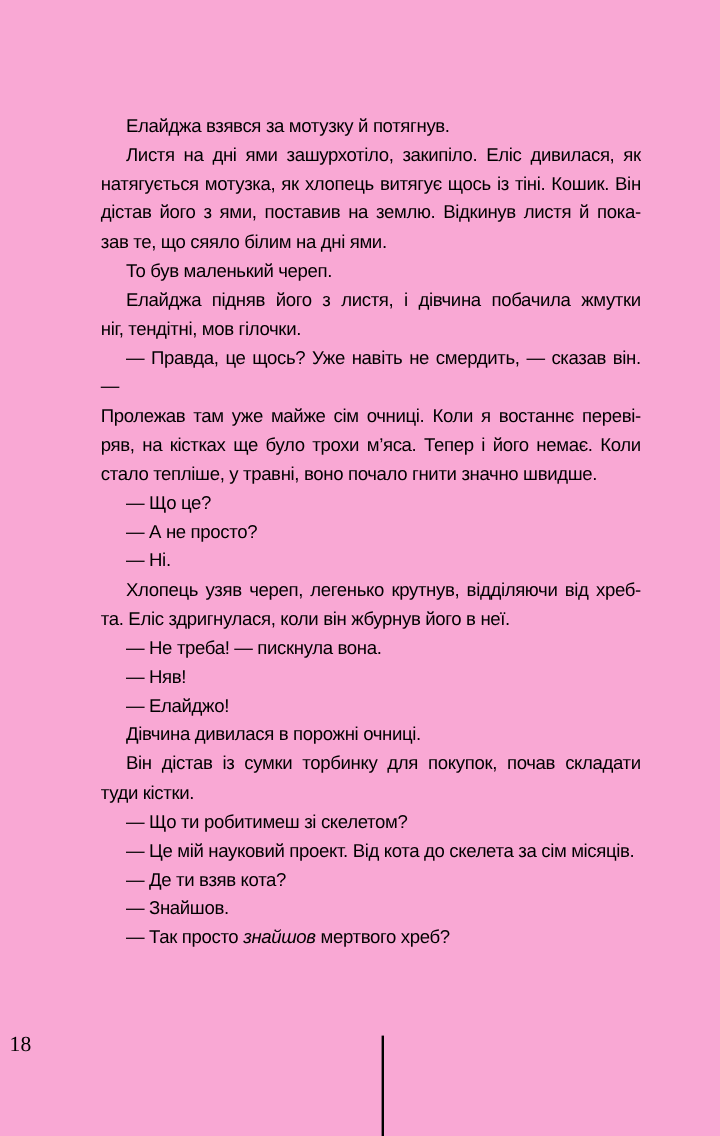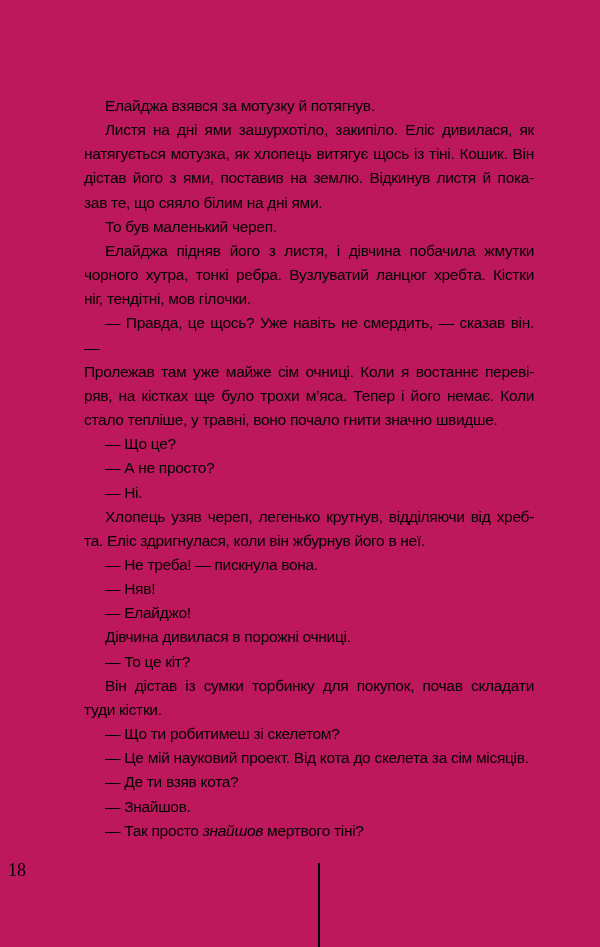--- a/index.html
+++ b/index.html
@@ -11,21 +11,21 @@
     width: 600px;
     height: 947px;
     position: relative;
     overflow: hidden;
     font-family: "Liberation Sans", "DejaVu Sans", sans-serif;
     color: #000000;
   }
   .page {
     position: absolute;
     inset: 0;
-    background: #be185d;
+    background: #f9a8d4;
   }
   .text-block {
     position: absolute;
     left: 84px;
     top: 94px;
     width: 450px;
     font-size: 15.5px;
     line-height: 24.15px;
     letter-spacing: -0.3px;
   }
@@ -74,21 +74,20 @@
         <div class="pline first"><span>Листя на дні ями зашурхотіло, закипіло. Еліс дивилася, як</span></div>
         <div class="pline"><span>натягується мотузка, як хлопець витягує щось із тіні. Кошик. Він</span></div>
         <div class="pline"><span>дістав його з ями, поставив на землю. Відкинув листя й пока-</span></div>
         <div class="pline last"><span>зав те, що сяяло білим на дні ями.</span></div>
       </div>
       <div class="paragraph">
         <div class="pline first last"><span>То був маленький череп.</span></div>
       </div>
       <div class="paragraph">
         <div class="pline first"><span>Елайджа підняв його з листя, і дівчина побачила жмутки</span></div>
-        <div class="pline"><span>чорного хутра, тонкі ребра. Вузлуватий ланцюг хребта. Кістки</span></div>
         <div class="pline last"><span>ніг, тендітні, мов гілочки.</span></div>
       </div>
       <div class="paragraph">
         <div class="pline first"><span>— Правда, це щось? Уже навіть не смердить, — сказав він. —</span></div>
         <div class="pline"><span>Пролежав там уже майже сім очниці. Коли я востаннє переві-</span></div>
         <div class="pline"><span>ряв, на кістках ще було трохи м’яса. Тепер і його немає. Коли</span></div>
         <div class="pline last"><span>стало тепліше, у травні, воно почало гнити значно швидше.</span></div>
       </div>
       <div class="paragraph">
         <div class="pline first last"><span>— Що це?</span></div>
@@ -109,37 +108,34 @@
       <div class="paragraph">
         <div class="pline first last"><span>— Няв!</span></div>
       </div>
       <div class="paragraph">
         <div class="pline first last"><span>— Елайджо!</span></div>
       </div>
       <div class="paragraph">
         <div class="pline first last"><span>Дівчина дивилася в порожні очниці.</span></div>
       </div>
       <div class="paragraph">
-        <div class="pline first last"><span>— То це кіт?</span></div>
-      </div>
-      <div class="paragraph">
         <div class="pline first"><span>Він дістав із сумки торбинку для покупок, почав складати</span></div>
         <div class="pline last"><span>туди кістки.</span></div>
       </div>
       <div class="paragraph">
         <div class="pline first last"><span>— Що ти робитимеш зі скелетом?</span></div>
       </div>
       <div class="paragraph">
         <div class="pline first last"><span>— Це мій науковий проект. Від кота до скелета за сім місяців.</span></div>
       </div>
       <div class="paragraph">
         <div class="pline first last"><span>— Де ти взяв кота?</span></div>
       </div>
       <div class="paragraph">
         <div class="pline first last"><span>— Знайшов.</span></div>
       </div>
       <div class="paragraph">
-        <div class="pline first last"><span>— Так просто </span><span class="em">знайшов</span><span> мертвого тіні?</span></div>
+        <div class="pline first last"><span>— Так просто </span><span class="em">знайшов</span><span> мертвого хреб?</span></div>
       </div>
     </div>
   <div class="page-number">18</div>
   <div class="fold-rule"></div>
 </div>
 
 </body></html>

